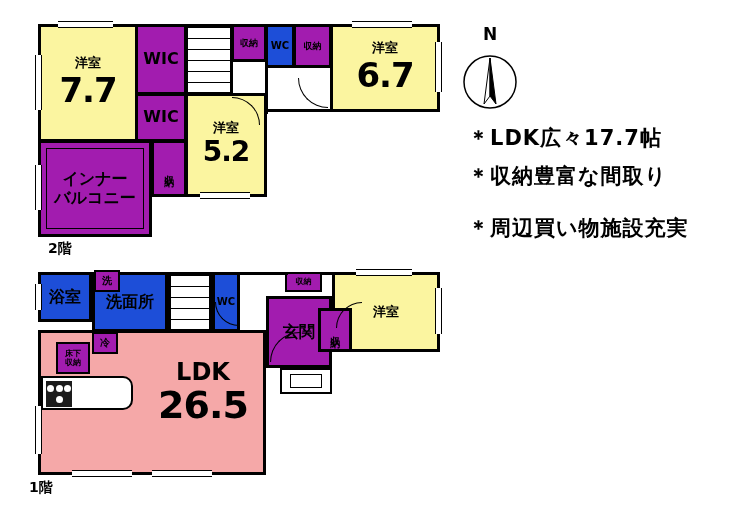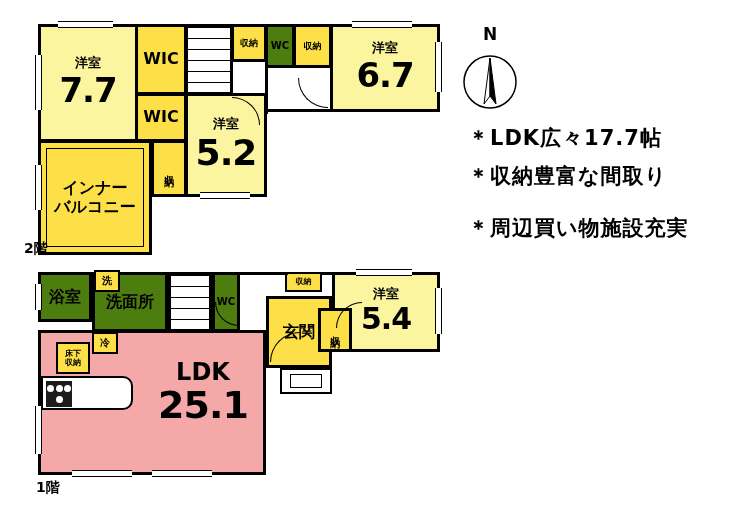--- a/index.html
+++ b/index.html
@@ -1,26 +1,26 @@
 <!DOCTYPE html>
 <html><head>
 <meta charset="utf-8">
 <style>
   *{box-sizing:border-box;margin:0;padding:0}
   html,body{width:740px;height:514px;background:#fff;font-family:"DejaVu Sans","Liberation Sans",sans-serif;color:#000}
   #canvas{position:relative;width:740px;height:514px;background:#fff;overflow:hidden}
   .abs{position:absolute}
   .room{position:absolute;border:3px solid #000;display:flex;flex-direction:column;align-items:center;justify-content:center;text-align:center;font-weight:700;line-height:1.15}
   .yellow{background:#FBF5A0}
-  .cyan{background:#4d7c0f}
+  .cyan{background:#1d4ed8}
   .pink{background:#F5A8A8}
-  .white{background:#fde047}
+  .white{background:#a21caf}
   .rname{font-size:13px;font-weight:700}
   .rsize{font-size:34px;font-weight:800;letter-spacing:-1px}
-  .s28{font-size:36px}.s30{font-size:30px}
+  .s28{font-size:28px}.s30{font-size:30px}
   .t12{font-size:16px}.t10{font-size:10px}.t9{font-size:9px}.t8{font-size:8px}
   .vtext{writing-mode:vertical-rl;text-orientation:upright;letter-spacing:2px}
   .stairs{position:absolute;border:3px solid #000;background-color:#fff;background-image:repeating-linear-gradient(to bottom,#000 0,#000 1px,transparent 1px,transparent 11px)}
   .wall{position:absolute;background:#000}
   .win-h{position:absolute;background:#fff;border-top:1.5px solid #000;border-bottom:1.5px solid #000;height:7px}
   .win-v{position:absolute;background:#fff;border-left:1.5px solid #000;border-right:1.5px solid #000;width:7px}
   .arc{position:absolute;border:0 solid #000}
   .arc-tl{border-top:1px solid #000;border-left:1px solid #000;border-radius:100% 0 0 0}
   .arc-tr{border-top:1px solid #000;border-right:1px solid #000;border-radius:0 100% 0 0}
   .arc-bl{border-bottom:1px solid #000;border-left:1px solid #000;border-radius:0 0 0 100%}
@@ -62,21 +62,21 @@
   <div class="room white" style="left:135px;top:93px;width:52px;height:49px">
     <span class="t12">WIC</span>
   </div>
   <div class="room yellow" style="left:185px;top:93px;width:82px;height:104px">
     <span class="rname">洋室</span>
     <span class="rsize s28">5.2</span>
   </div>
   <div class="room white" style="left:151px;top:140px;width:36px;height:57px">
     <span class="t10 vtext">収納</span>
   </div>
-  <div class="room white" style="left:38px;top:140px;width:114px;height:115px">
+  <div class="room white" style="left:38px;top:140px;width:114px;height:97px">
     <div class="inner-rect"></div>
     <span class="t12" style="z-index:1">インナー</span>
     <span class="t12" style="z-index:1">バルコニー</span>
   </div>
   <div class="wall" style="left:265px;top:62px;width:3px;height:52px"></div>
   <div class="wall" style="left:265px;top:109px;width:70px;height:3px"></div>
 
   <div class="room pink" style="left:38px;top:330px;width:228px;height:145px"></div>
   <div class="room cyan" style="left:38px;top:272px;width:54px;height:50px">
     <span class="t12">浴室</span>
@@ -92,21 +92,20 @@
     <span class="t10">WC</span>
   </div>
   <div class="room white" style="left:285px;top:272px;width:37px;height:20px;border-width:2px">
     <span class="t8">収納</span>
   </div>
   <div class="room white" style="left:266px;top:296px;width:66px;height:72px">
     <span class="t12">玄関</span>
   </div>
   <div class="room yellow" style="left:332px;top:272px;width:108px;height:80px">
     <span class="rname">洋室</span>
-    <span class="rsize s30">5.4</span>
   </div>
   <div class="room white" style="left:318px;top:308px;width:34px;height:44px">
     <span class="t10 vtext">収納</span>
   </div>
   <div class="room white" style="left:92px;top:332px;width:26px;height:22px;border-width:2px">
     <span class="t10">冷</span>
   </div>
   <div class="room white" style="left:56px;top:342px;width:34px;height:32px;border-width:2px">
     <span class="t8">床下</span>
     <span class="t8">収納</span>
@@ -114,21 +113,21 @@
   <div class="island" style="left:41px;top:376px;width:92px;height:34px">
     <div class="stove">
       <span class="burner"></span>
       <span class="burner"></span>
       <span class="burner"></span>
       <span class="burner"></span>
     </div>
   </div>
   <div class="abs" style="left:146px;top:344px;width:114px;height:98px;display:flex;flex-direction:column;align-items:center;justify-content:center;line-height:1.05">
     <span style="font-size:24px;font-weight:800">LDK</span>
-    <span style="font-size:38px;font-weight:800;letter-spacing:-1px">25.1</span>
+    <span style="font-size:38px;font-weight:800;letter-spacing:-1px">26.5</span>
   </div>
   <div class="porch-outer" style="left:280px;top:368px;width:52px;height:26px"></div>
   <div class="porch-inner" style="left:290px;top:374px;width:32px;height:14px"></div>
   <div class="wall" style="left:240px;top:272px;width:48px;height:3px"></div>
   <div class="wall" style="left:320px;top:272px;width:14px;height:3px"></div>
 
   <div class="win-h" style="left:58px;top:21px;width:55px"></div>
   <div class="win-v" style="left:35px;top:55px;height:55px"></div>
   <div class="win-h" style="left:352px;top:21px;width:60px"></div>
   <div class="win-v" style="left:435px;top:42px;height:50px"></div>
@@ -140,22 +139,22 @@
   <div class="win-v" style="left:35px;top:406px;height:48px"></div>
   <div class="win-h" style="left:72px;top:470px;width:60px"></div>
   <div class="win-h" style="left:152px;top:470px;width:60px"></div>
 
   <div class="arc arc-bl" style="left:298px;top:78px;width:30px;height:30px"></div>
   <div class="arc arc-tr" style="left:232px;top:97px;width:28px;height:28px"></div>
   <div class="arc arc-tl" style="left:270px;top:332px;width:30px;height:30px"></div>
   <div class="arc arc-tl" style="left:336px;top:302px;width:26px;height:26px"></div>
   <div class="arc arc-bl" style="left:215px;top:302px;width:24px;height:24px"></div>
 
-  <div class="flabel" style="left:24px;top:240px">2階</div>
-  <div class="flabel" style="left:36px;top:479px">1階</div>
+  <div class="flabel" style="left:48px;top:240px">2階</div>
+  <div class="flabel" style="left:29px;top:479px">1階</div>
 
   <svg class="abs" style="left:460px;top:24px" width="60" height="92" viewBox="0 0 60 92">
     <text x="23" y="16" font-size="17" font-weight="bold">N</text>
     <circle cx="30" cy="58" r="26" fill="none" stroke="#000" stroke-width="1.5"></circle>
     <polygon points="30,34 24,80 30,72" fill="#fff" stroke="#000" stroke-width="1"></polygon>
     <polygon points="30,34 36,80 30,72" fill="#000" stroke="#000" stroke-width="1"></polygon>
   </svg>
 
   <div class="note" style="top:124px">＊LDK広々17.7帖</div>
   <div class="note" style="top:162px">＊収納豊富な間取り</div>

